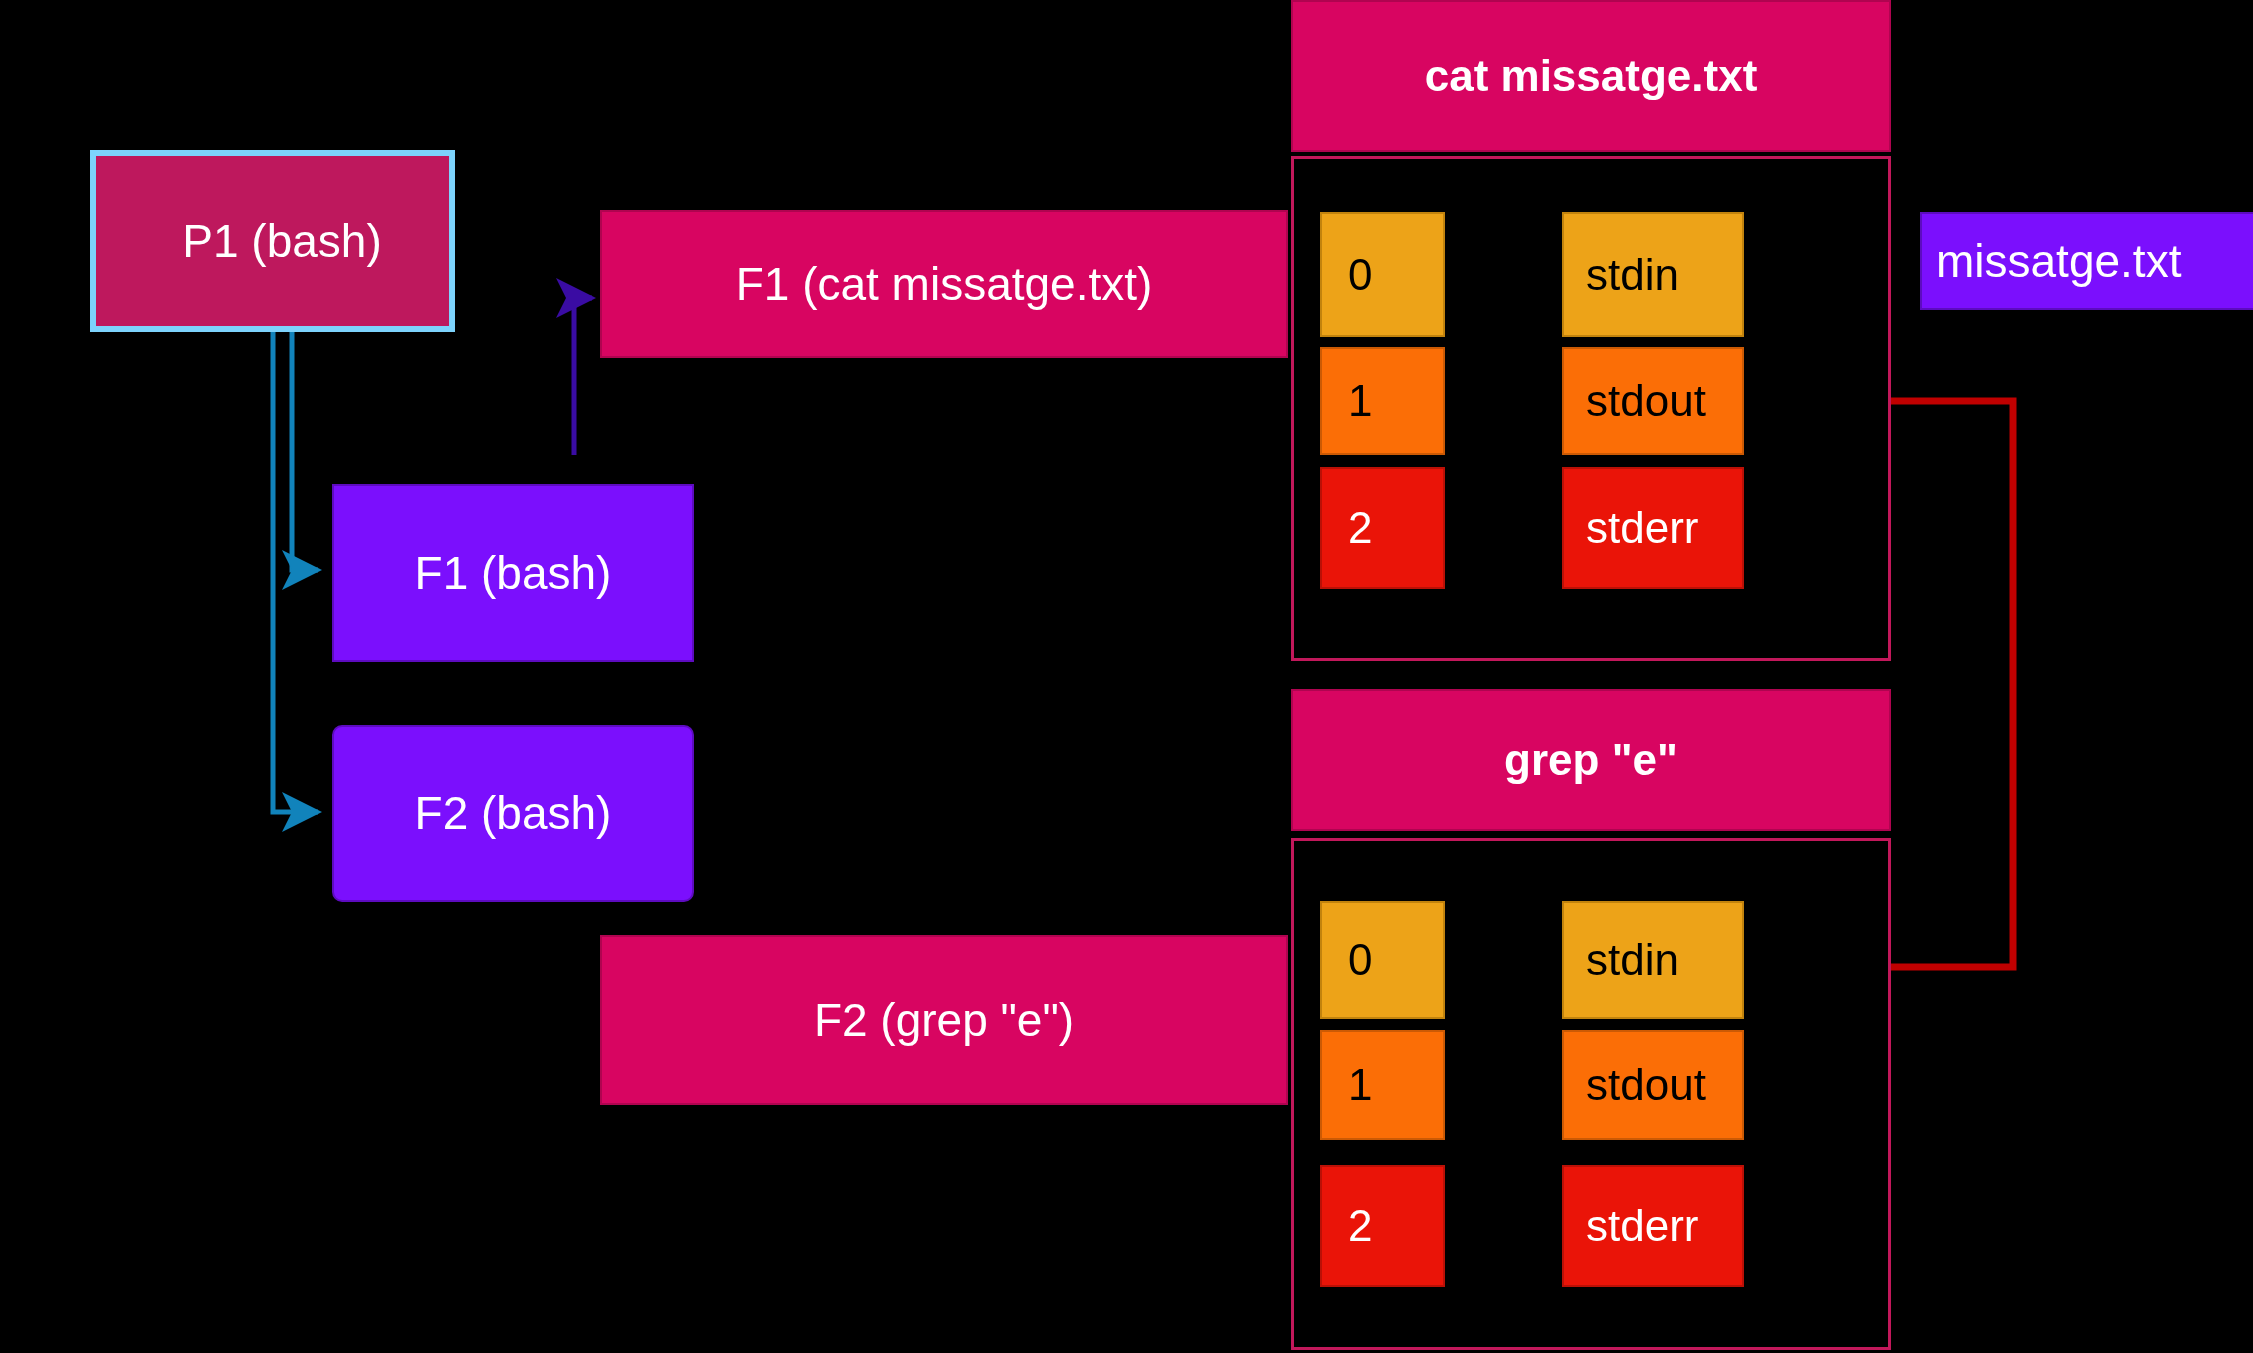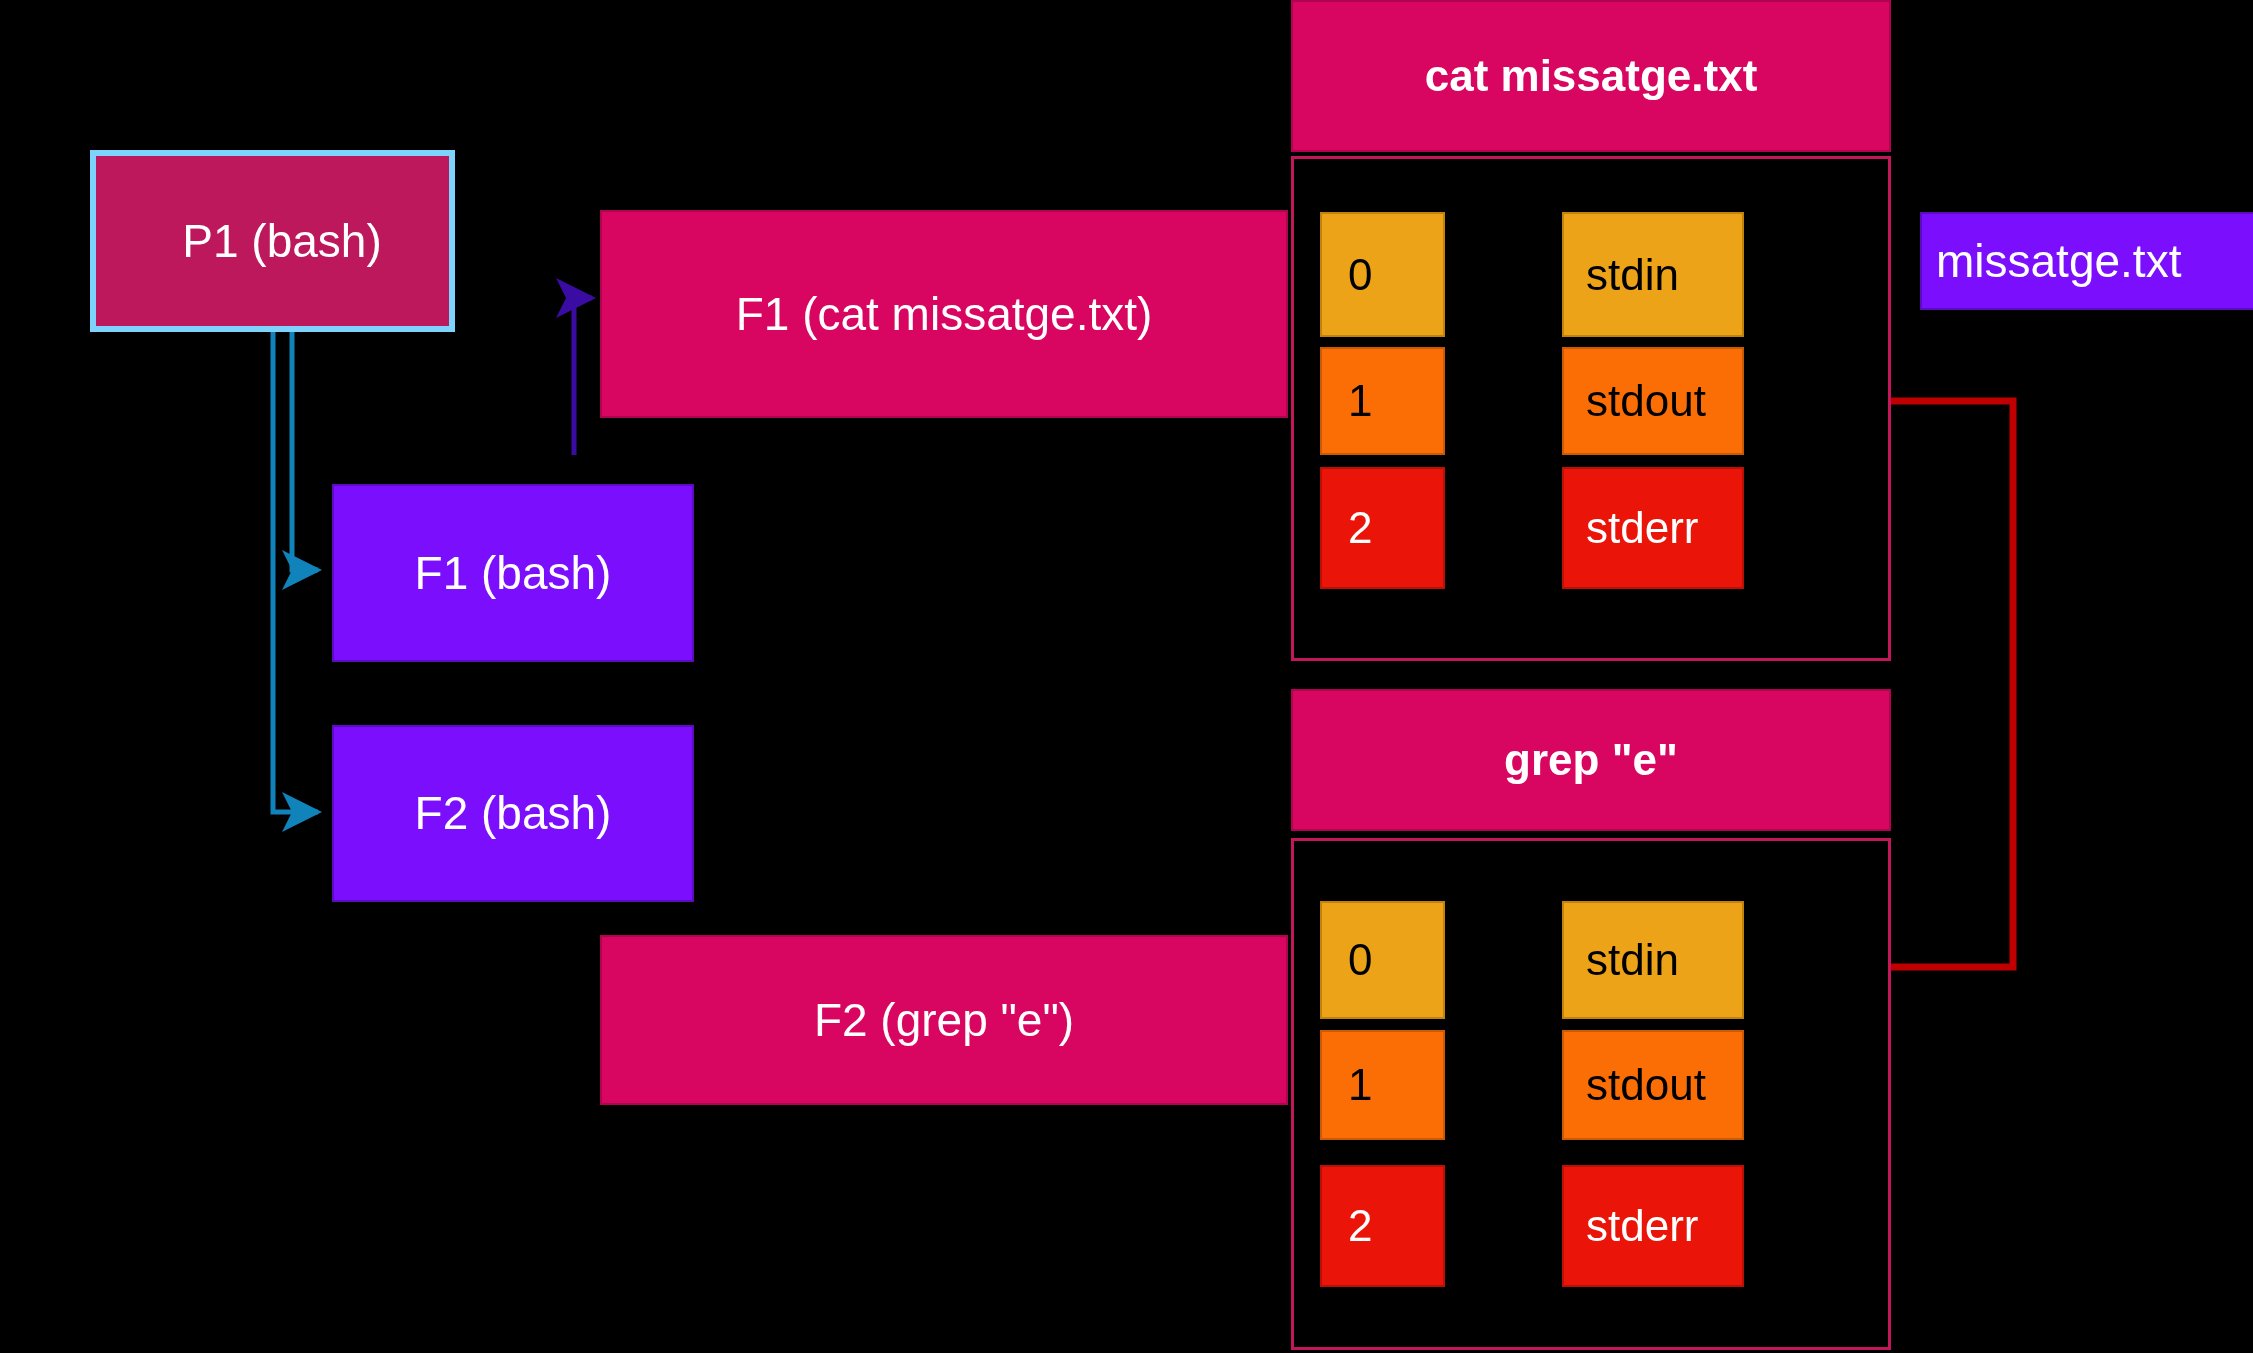--- a/index.html
+++ b/index.html
@@ -117,25 +117,25 @@
   </svg>
 
   <div class="node node-p1" style="left:90px; top:150px; width:365px; height:182px;">
     <span>P1 (bash)</span>
   </div>
 
   <div class="node node-fork" style="left:332px; top:484px; width:362px; height:178px;">
     <span>F1 (bash)</span>
   </div>
 
-  <div class="node node-fork" style="left:332px; top:725px; width:362px; height:177px;">
+  <div class="node node-fork" style="left:332px; top:725px; width:362px; height:177px;border-radius:10px;">
     <span>F2 (bash)</span>
   </div>
 
-  <div class="node node-pink" style="left:600px; top:210px; width:688px; height:208px;">
+  <div class="node node-pink" style="left:600px; top:210px; width:688px; height:148px;">
     <span>F1 (cat missatge.txt)</span>
   </div>
 
   <div class="node node-pink" style="left:600px; top:935px; width:688px; height:170px;">
     <span>F2 (grep "e")</span>
   </div>
 
   <div class="node node-file" style="left:1920px; top:212px; width:350px; height:98px;">
     <span>missatge.txt</span>
   </div>

